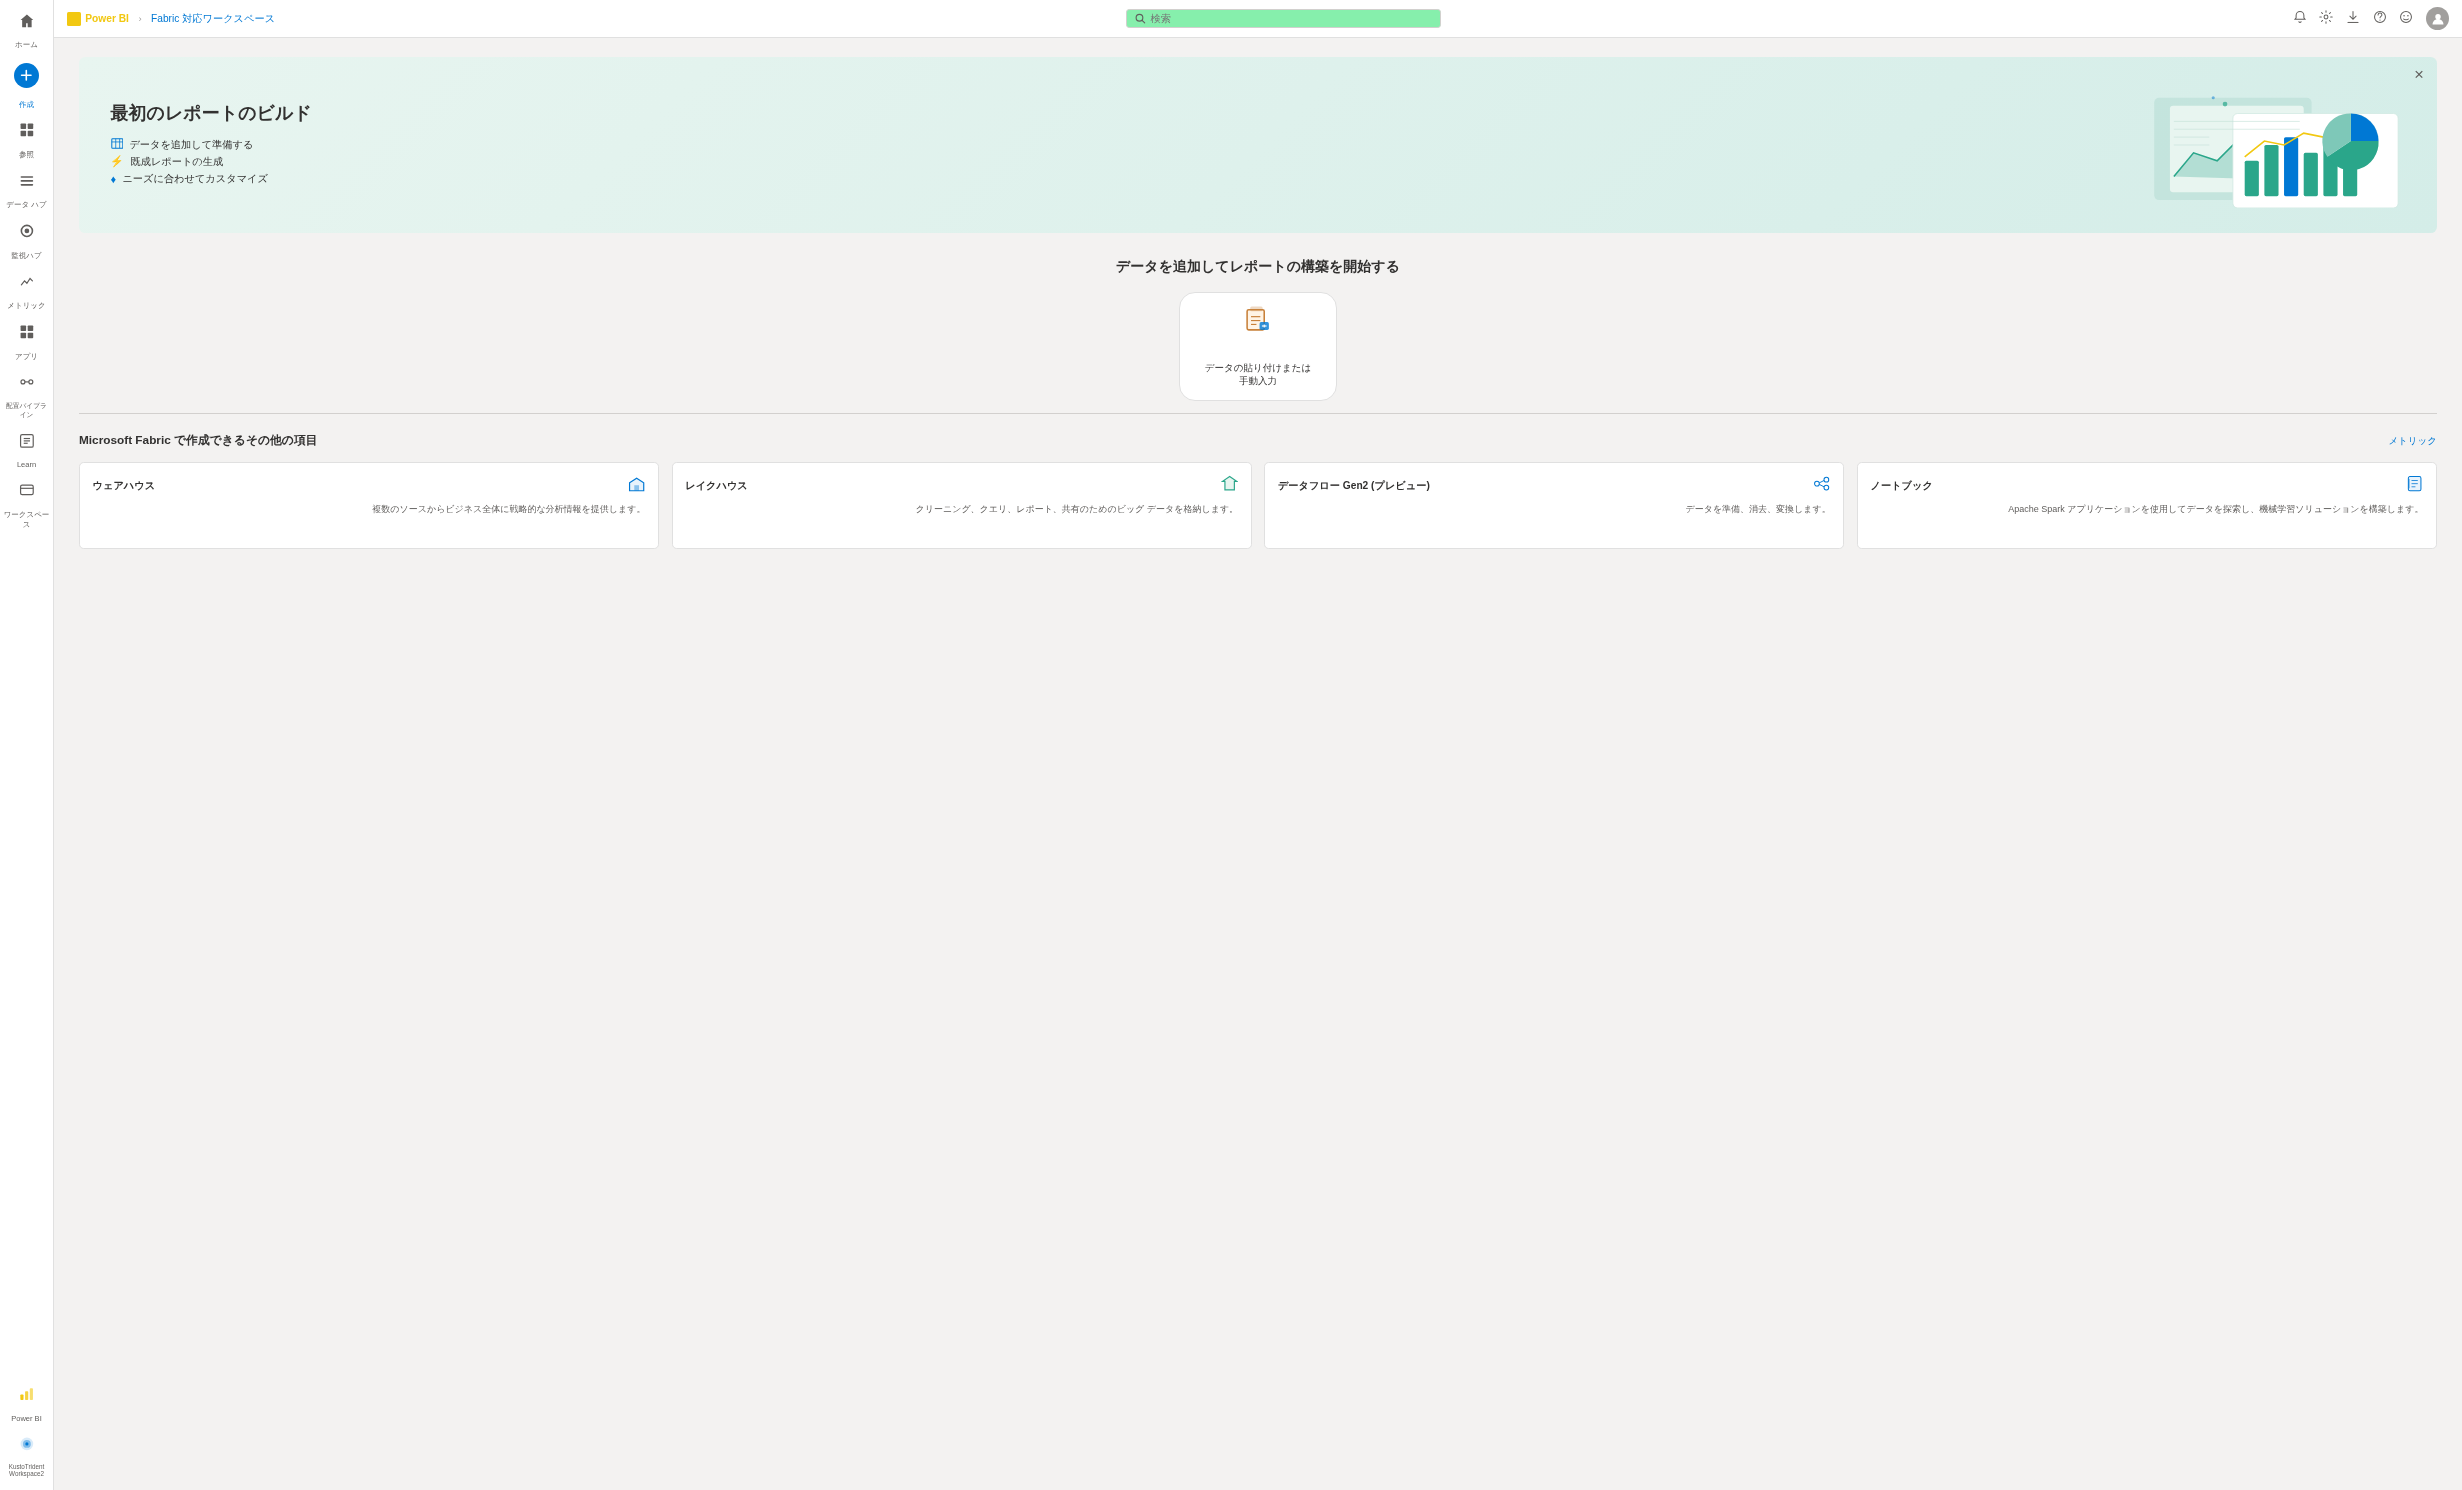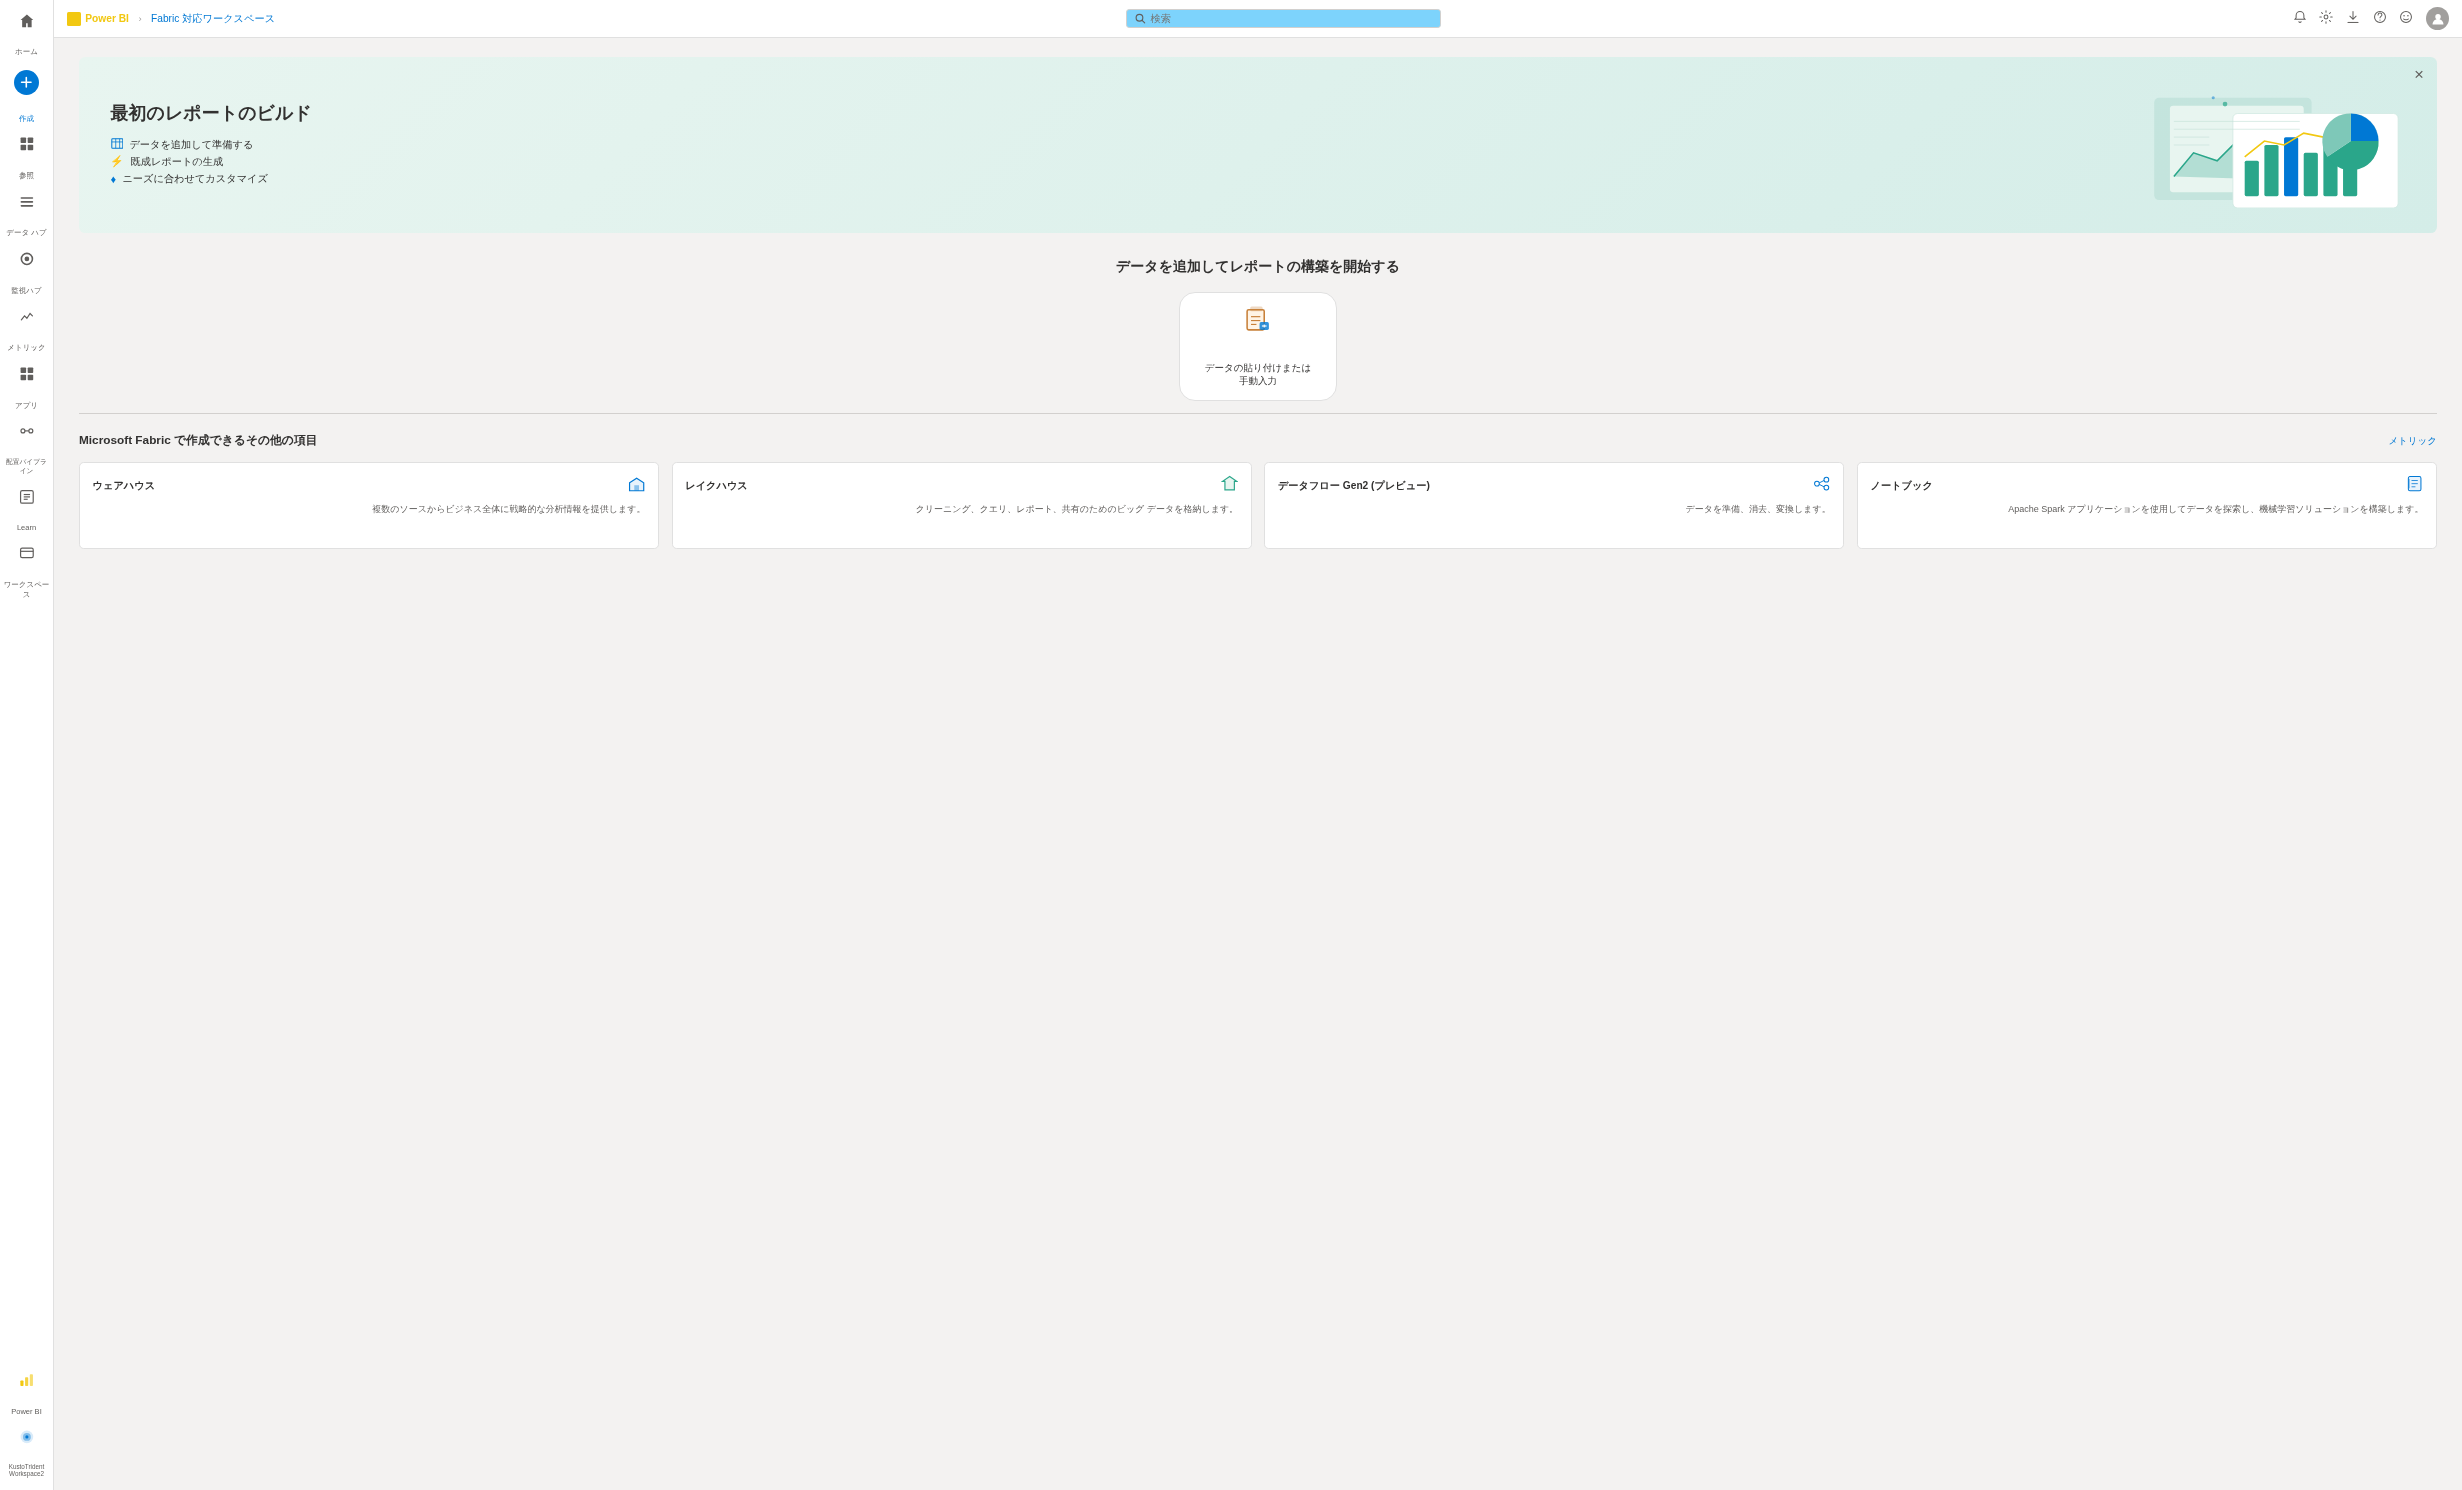--- a/index.html
+++ b/index.html
@@ -20,21 +20,21 @@
     }
     .sidebar-item {
       display: flex;
       flex-direction: column;
       align-items: center;
       padding: 6.3px 3.2px;
       width: 100%;
       cursor: pointer;
       color: #605e5c;
       font-size: 7.9px;
-      gap: 17px;
+      gap: 10px;
       border-radius: 3.2px;
       position: relative;
     }
     .sidebar-item .icon { font-size: 14px; line-height: 1; }
     .sidebar-item .label { font-size: 7.5px; text-align: center; }
     .create-btn {
       background: #0078d4;
       border-radius: 50%;
       width: 25px;
       height: 25px;
@@ -88,21 +88,21 @@
     .topbar-sep { color: #a19f9d; font-size: 9.5px; }
     .search-box {
       flex: 1;
       max-width: 315px;
       margin: 0 auto;
       display: flex;
       align-items: center;
       border: 0.8px solid #d2d0ce;
       border-radius: 3.2px;
       padding: 3.2px 7.9px;
-      background: #7dd3fc;
+      background: #86efac;
       gap: 4.7px;
     }
     .search-box input {
       border: none;
       outline: none;
       font-size: 10.2px;
       color: #605e5c;
       width: 100%;
       background: transparent;
     }

